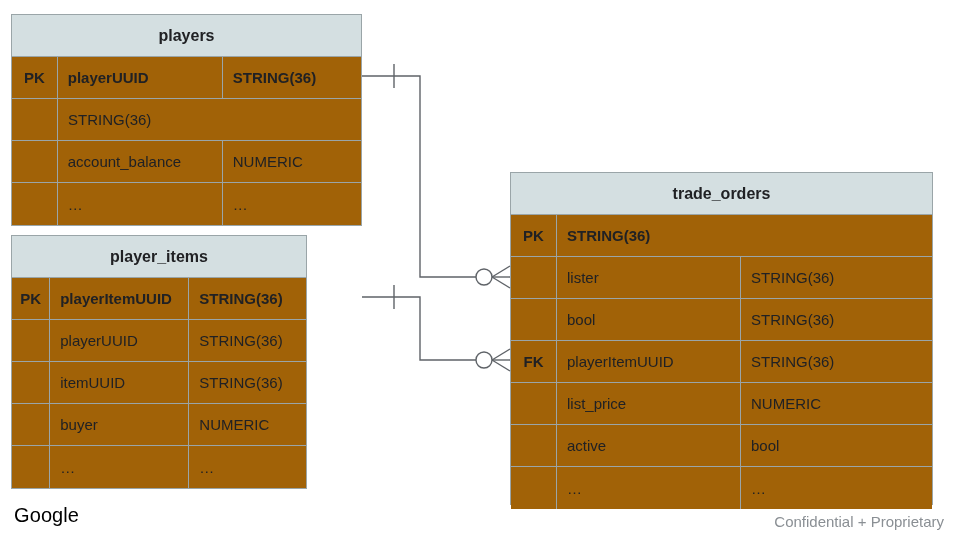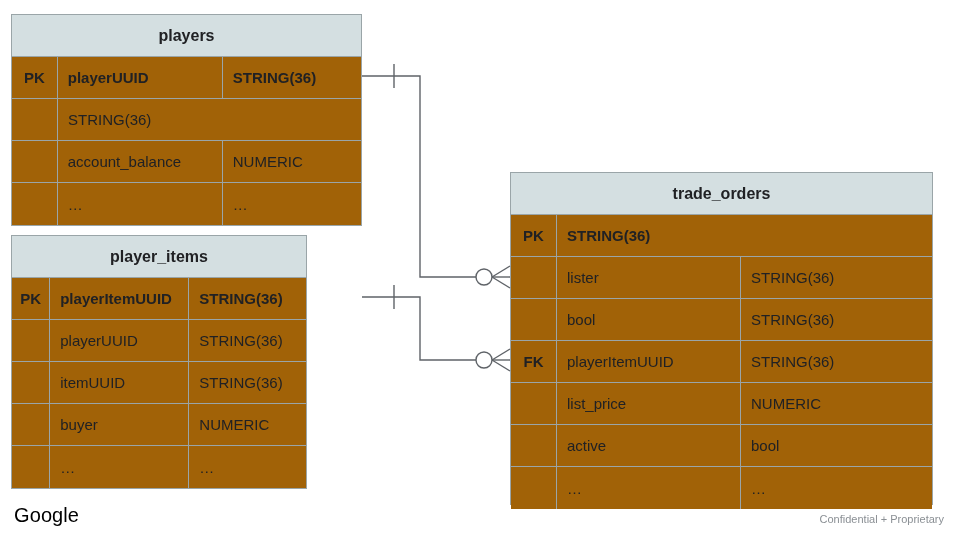--- a/index.html
+++ b/index.html
@@ -100,21 +100,21 @@
     top: 504px;
     font-size: 20px;
     color: #000000;
     letter-spacing: 0.1px;
     font-family: "Liberation Sans", sans-serif;
   }
   .footer-note {
     position: absolute;
     right: 16px;
     top: 513px;
-    font-size: 11px;
+    font-size: 15px;
     color: #8a8f94;
     margin-left: 24px;
   }
 </style>
 </head>
 <body>
 
 <div class="entity tbl-left" style="left:11px; top:14px; width:351px; height:212px;">
   <div class="entity-title">players</div>
 

